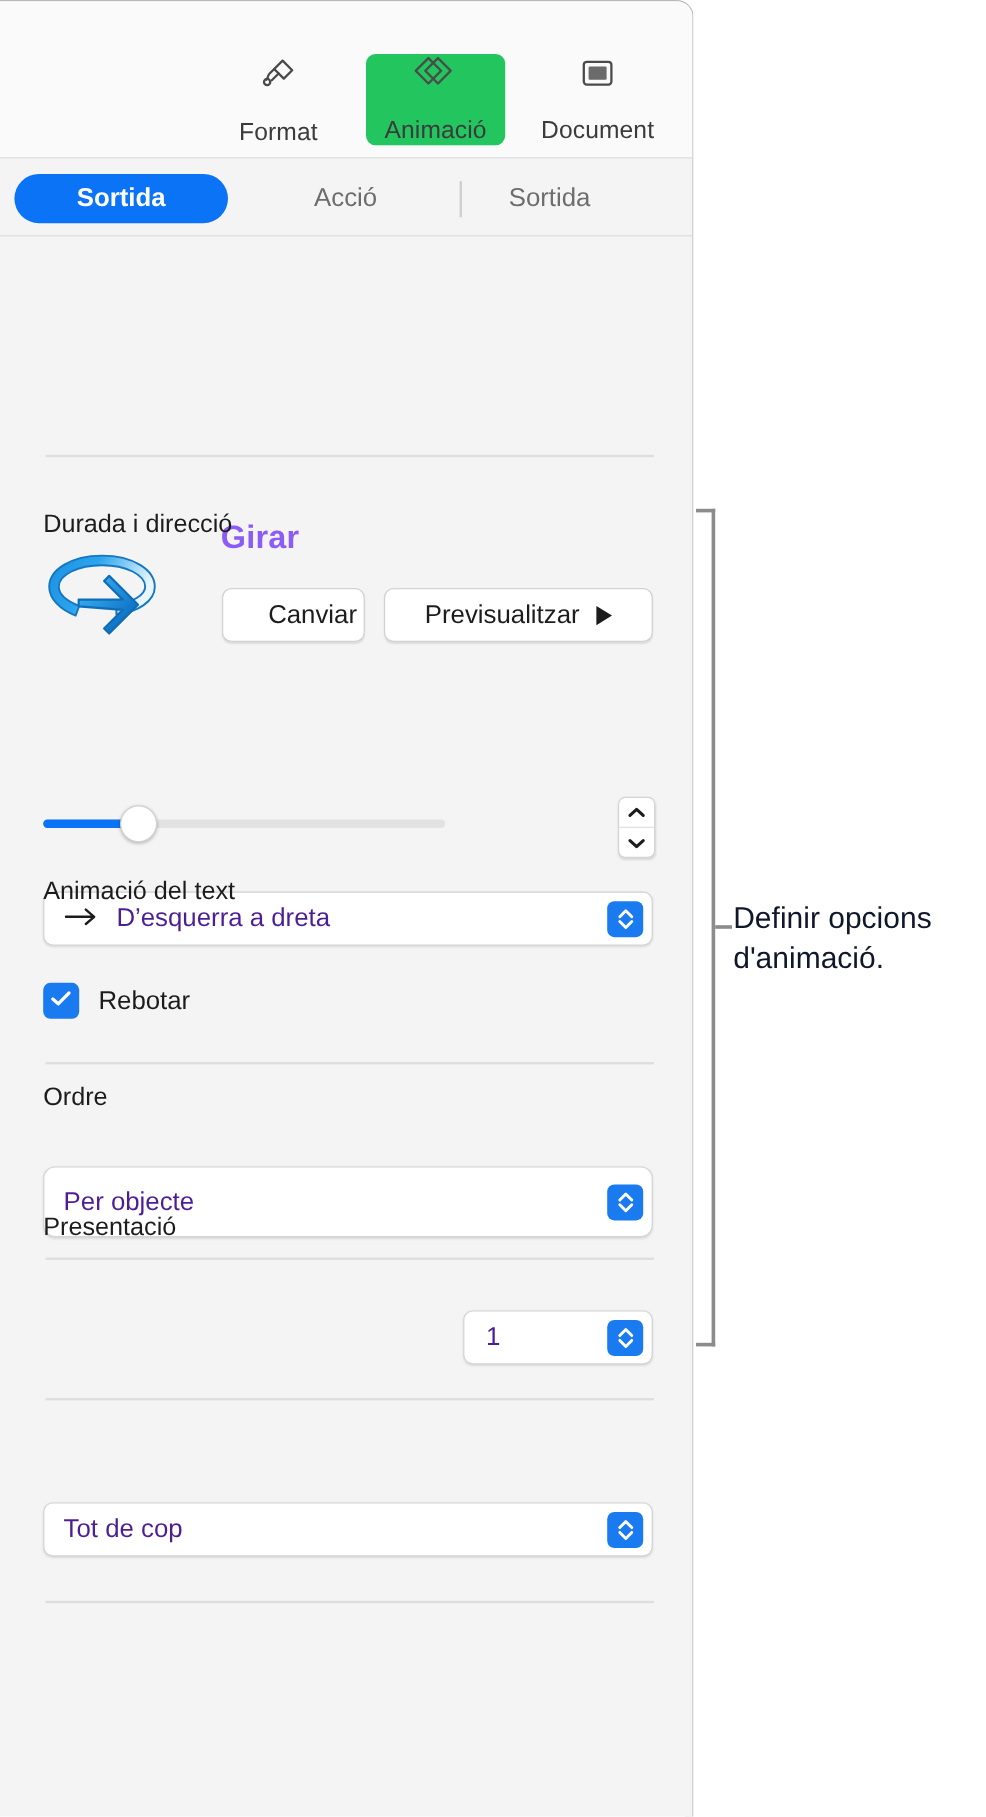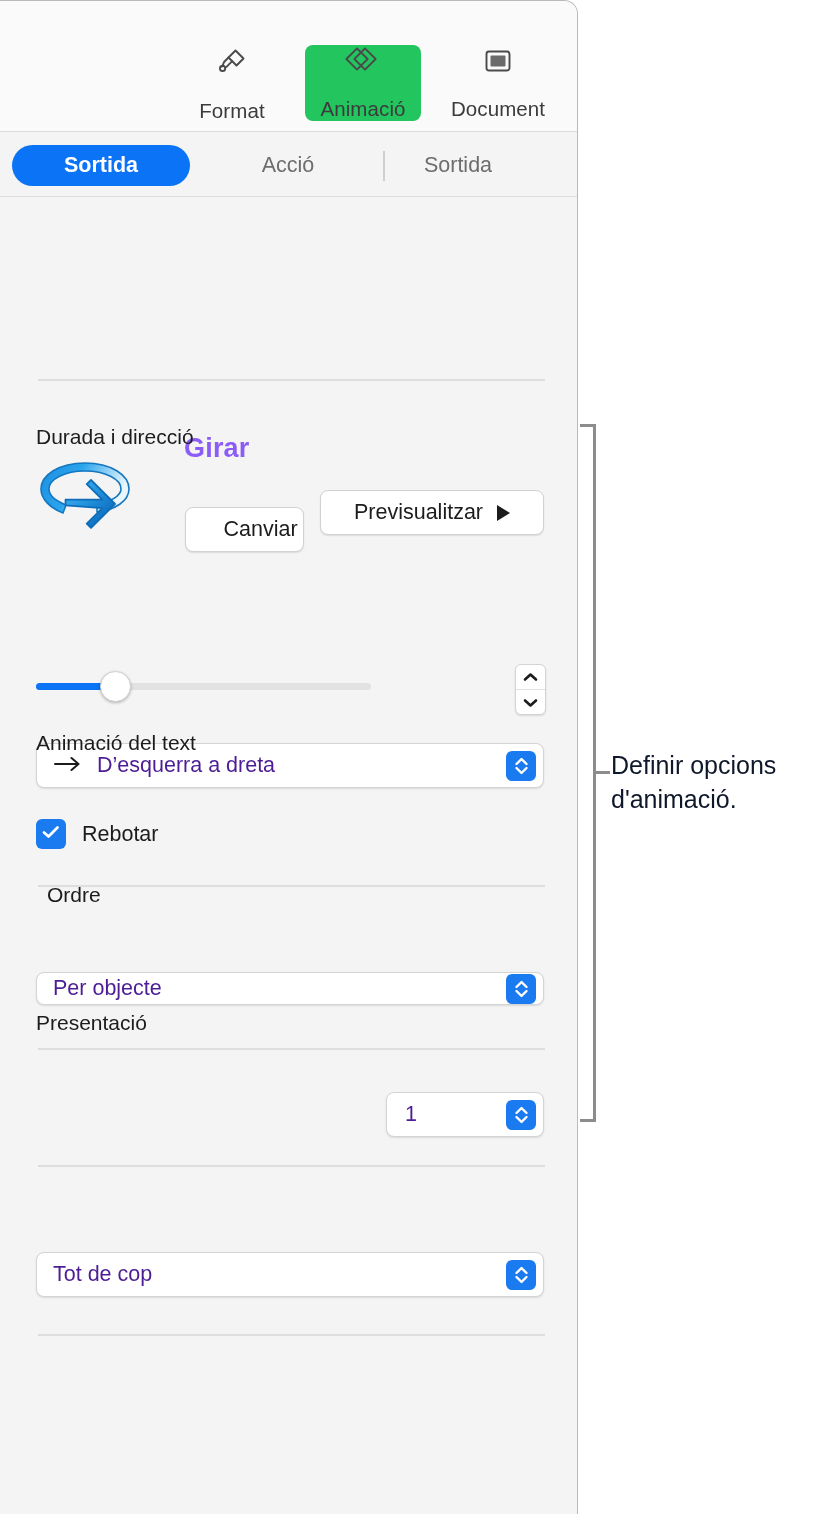--- a/index.html
+++ b/index.html
@@ -160,21 +160,21 @@
     box-shadow: 0 1px 1.5px rgba(0,0,0,0.10);
     display: flex;
     align-items: center;
     justify-content: center;
     font-size: 21.5px;
     color: #1c1c1c;
     box-sizing: border-box;
     cursor: default;
     white-space: nowrap;
   }
-  #btn-change { left: 185px; top: 310px; width: 119px; padding-left: 32px; }
+  #btn-change { left: 185px; top: 293px; width: 119px; padding-left: 32px; }
   #btn-preview { left: 320px; top: 293px; width: 224px; gap: 14px; }
   #preview-play {
     display: inline-block;
     width: 0; height: 0;
     border-left: 13px solid #1c1c1c;
     border-top: 8px solid transparent;
     border-bottom: 8px solid transparent;
   }
 
   
@@ -276,21 +276,21 @@
     transform: translateY(-50%);
     width: 30px;
     height: 30px;
     border-radius: 6px;
     background: #1a7af0;
     display: flex;
     align-items: center;
     justify-content: center;
   }
   #popup-direction { left: 36px; top: 546px; width: 508px; height: 45px; }
-  #popup-textanim  { left: 36px; top: 775px; width: 508px; height: 33px; }
+  #popup-textanim  { left: 36px; top: 775px; width: 508px; height: 59px; border-radius: 10px; }
   #popup-order     { left: 386px; top: 895px; width: 158px; height: 45px; }
   #popup-order .pop-text { padding-left: 18px; }
   #popup-delivery  { left: 36px; top: 1055px; width: 508px; height: 45px; }
 
   
   #bounce-row {
     position: absolute;
     left: 36px;
     top: 622px;
     display: flex;
@@ -478,21 +478,21 @@
       <span class="pop-chevrons">
         <svg width="17" height="22" viewBox="0 0 17 22">
             <polyline points="3.5,9 8.5,4 13.5,9" fill="none" stroke="#fff" stroke-width="2.4" stroke-linecap="round" stroke-linejoin="round"></polyline>
             <polyline points="3.5,13 8.5,18 13.5,13" fill="none" stroke="#fff" stroke-width="2.4" stroke-linecap="round" stroke-linejoin="round"></polyline>
           </svg>
       </span>
     </div>
 
     <div class="divider" style="top:851px;"></div>
 
-    <div class="sec-title" style="left:36px; top:686px;margin-left:11px;">Ordre</div>
+    <div class="sec-title" style="left:36px; top:706px;">Ordre</div>
     <div id="popup-order" class="popup">
       <span class="pop-text">1</span>
       <span class="pop-chevrons">
         <svg width="17" height="22" viewBox="0 0 17 22">
             <polyline points="3.5,9 8.5,4 13.5,9" fill="none" stroke="#fff" stroke-width="2.4" stroke-linecap="round" stroke-linejoin="round"></polyline>
             <polyline points="3.5,13 8.5,18 13.5,13" fill="none" stroke="#fff" stroke-width="2.4" stroke-linecap="round" stroke-linejoin="round"></polyline>
           </svg>
       </span>
     </div>
 

